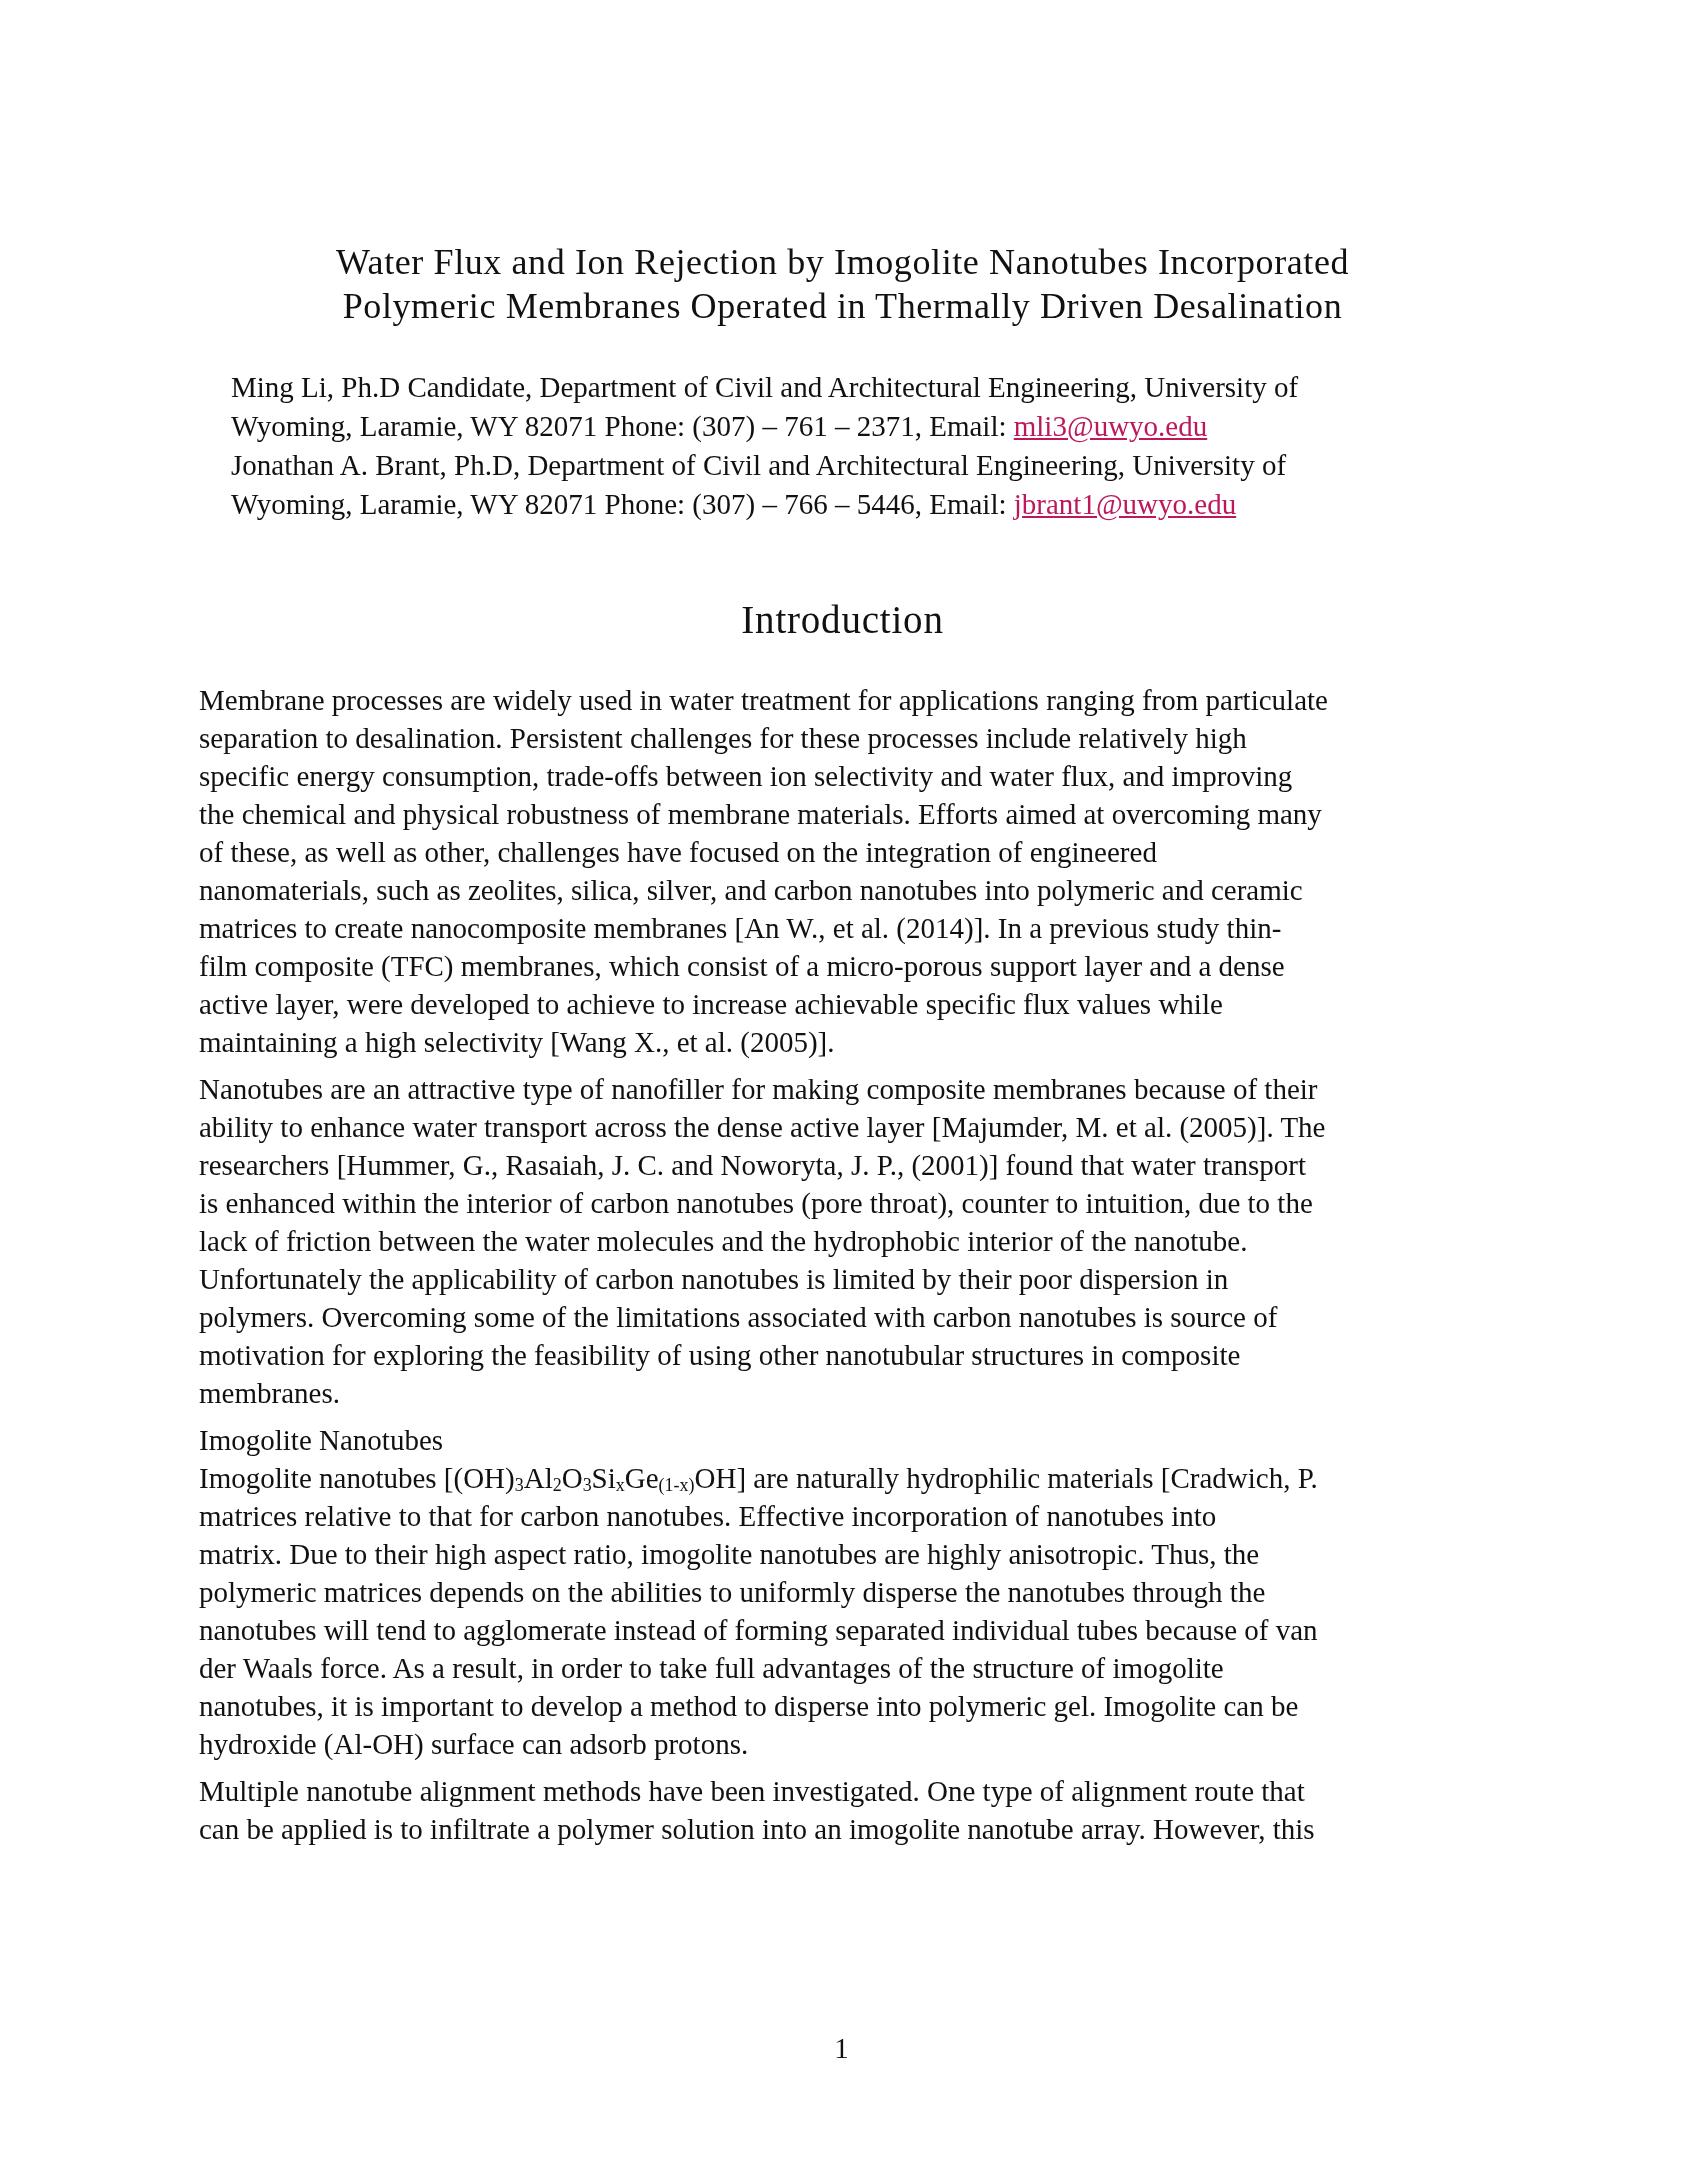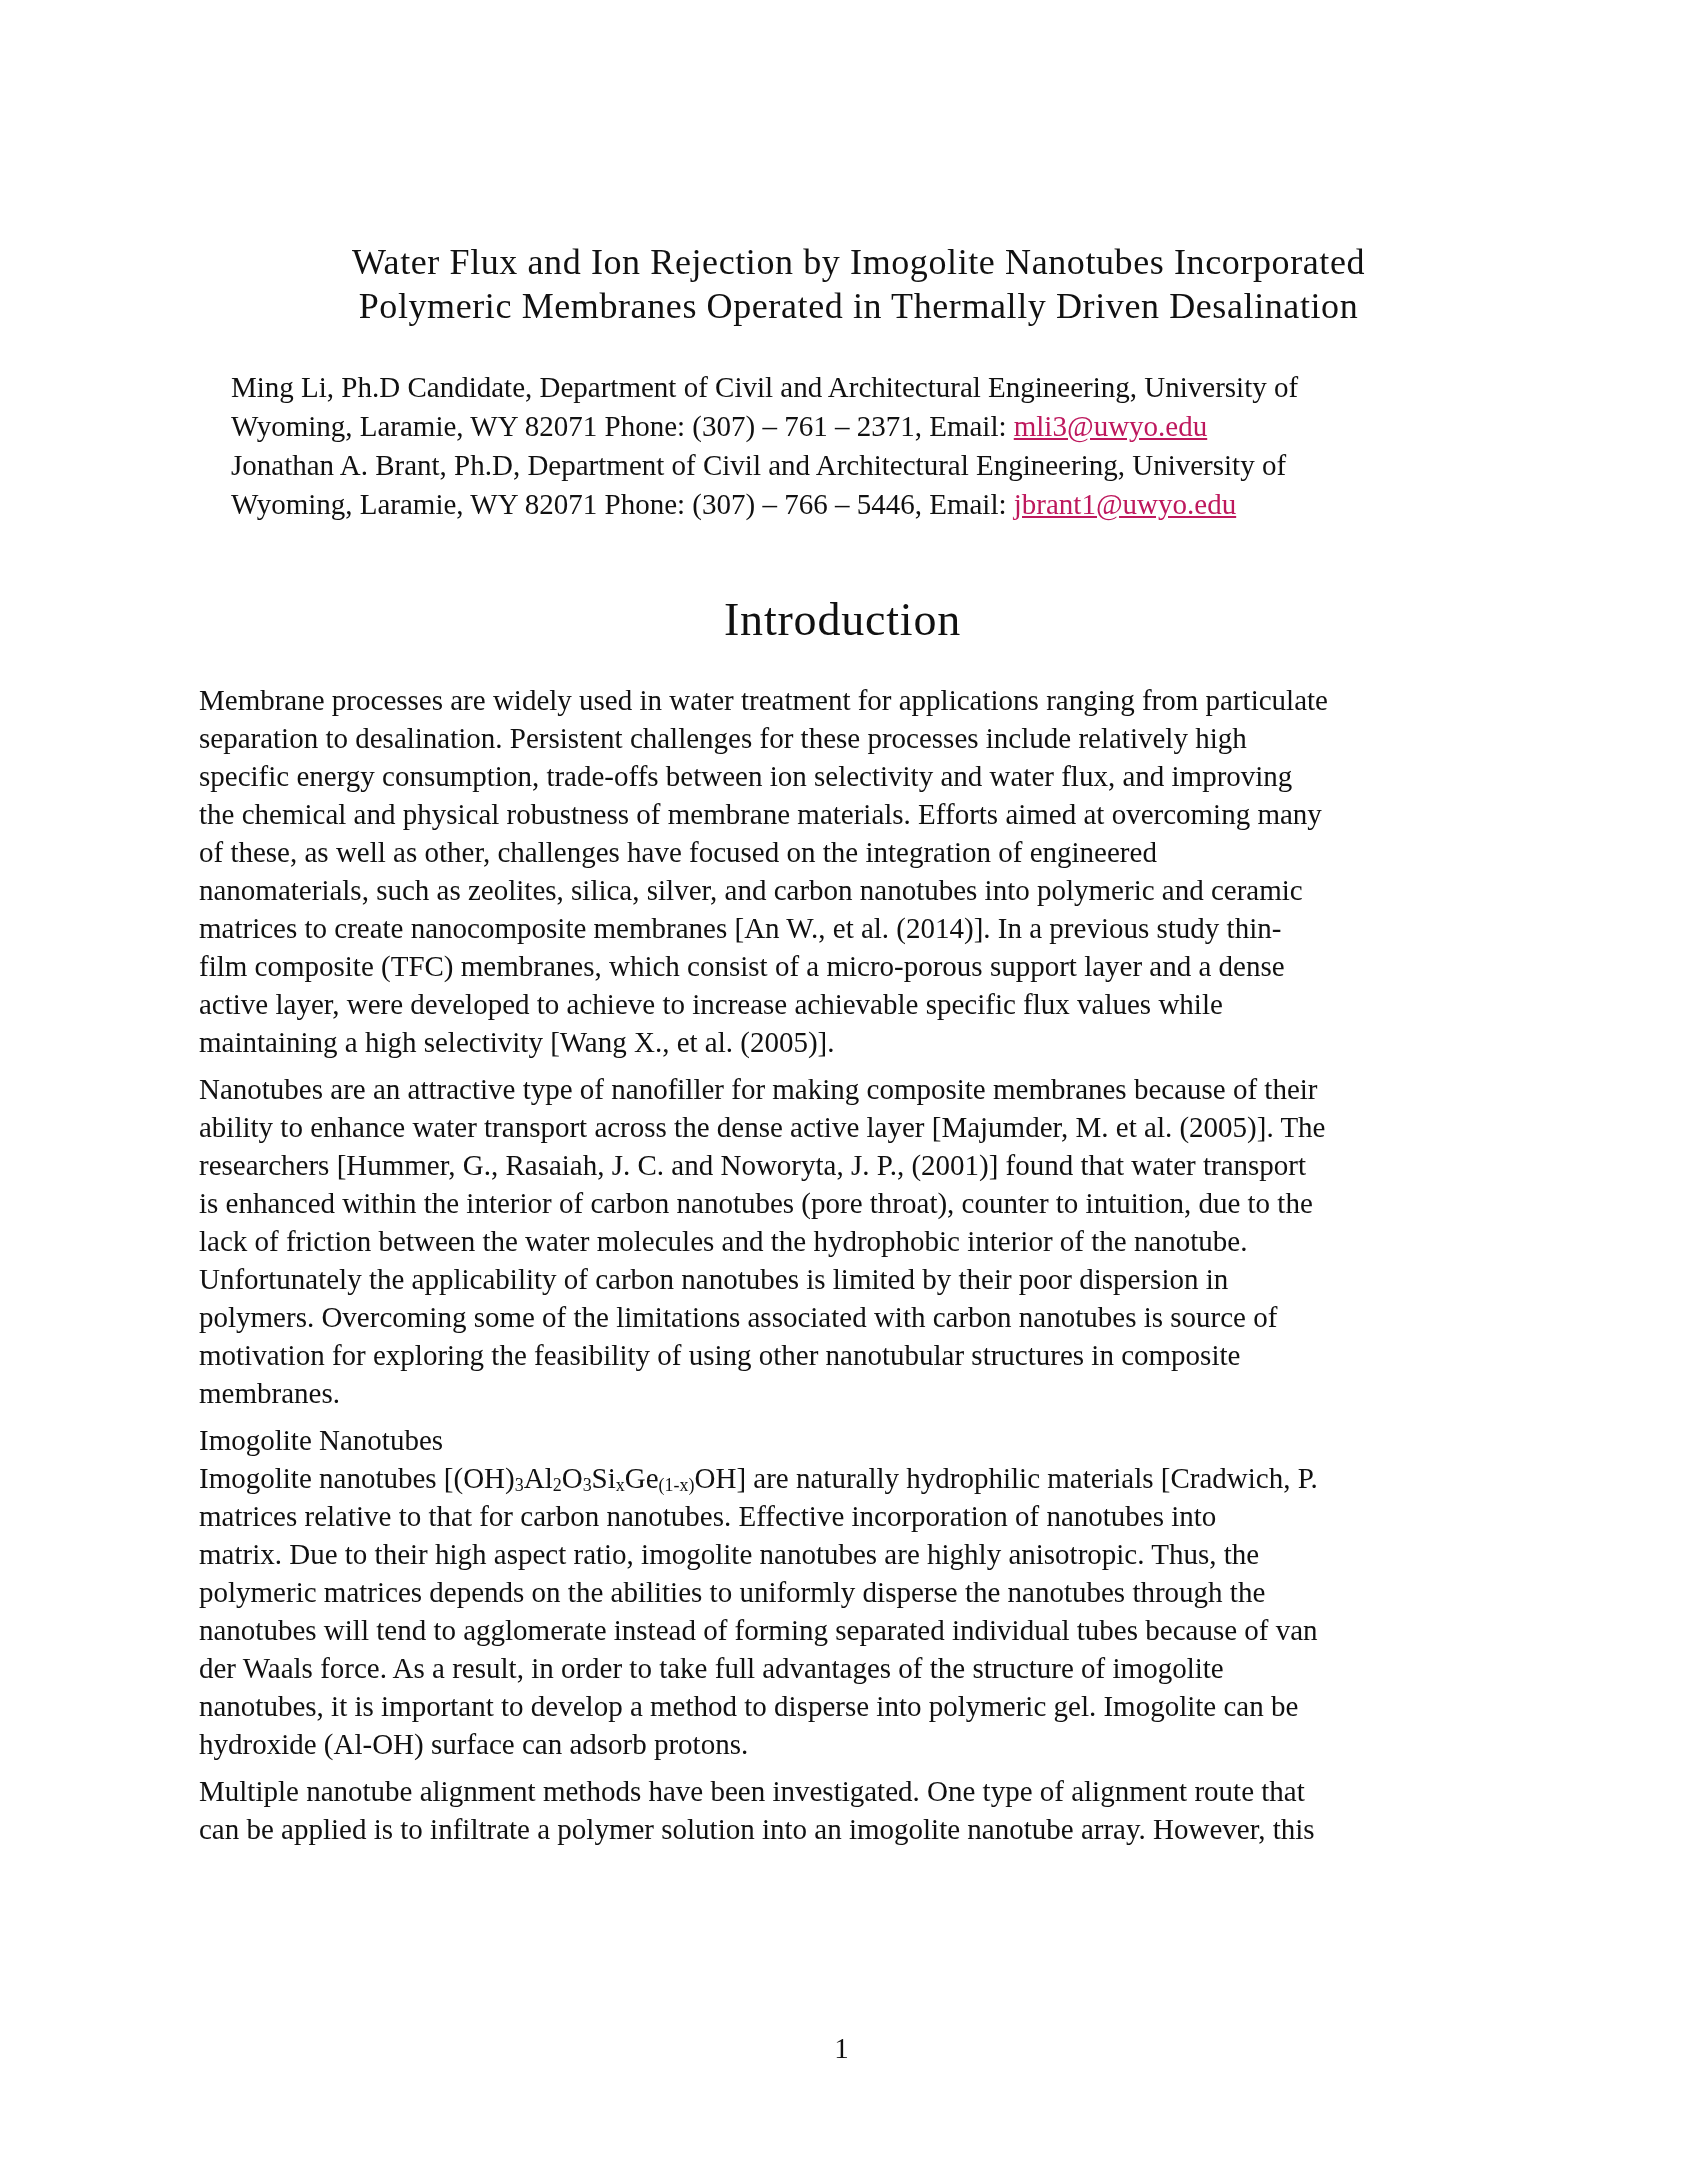--- a/index.html
+++ b/index.html
@@ -17,21 +17,21 @@
     }
     .page {
       position: absolute;
       left: 199px;
       top: 0;
       width: 1287px;
     }
     .title {
       position: absolute;
       top: 240px;
-      left: 16px;
+      left: 0;
       width: 1287px;
       text-align: center;
       font-size: 36px;
       line-height: 44px;
       letter-spacing: 0.6px;
       margin: 0;
       font-weight: normal;
     }
     .authors {
       position: absolute;
@@ -46,21 +46,21 @@
     .authors a {
       color: #be185d;
       text-decoration: underline;
     }
     .section-heading {
       position: absolute;
       top: 598px;
       left: 0;
       width: 1287px;
       text-align: center;
-      font-size: 46px;
+      font-size: 39px;
       line-height: 44px;
       letter-spacing: 0.8px;
       margin: 0;
       font-weight: normal;
     }
     .body-text {
       position: absolute;
       top: 681px;
       left: 0;
       width: 1287px;

